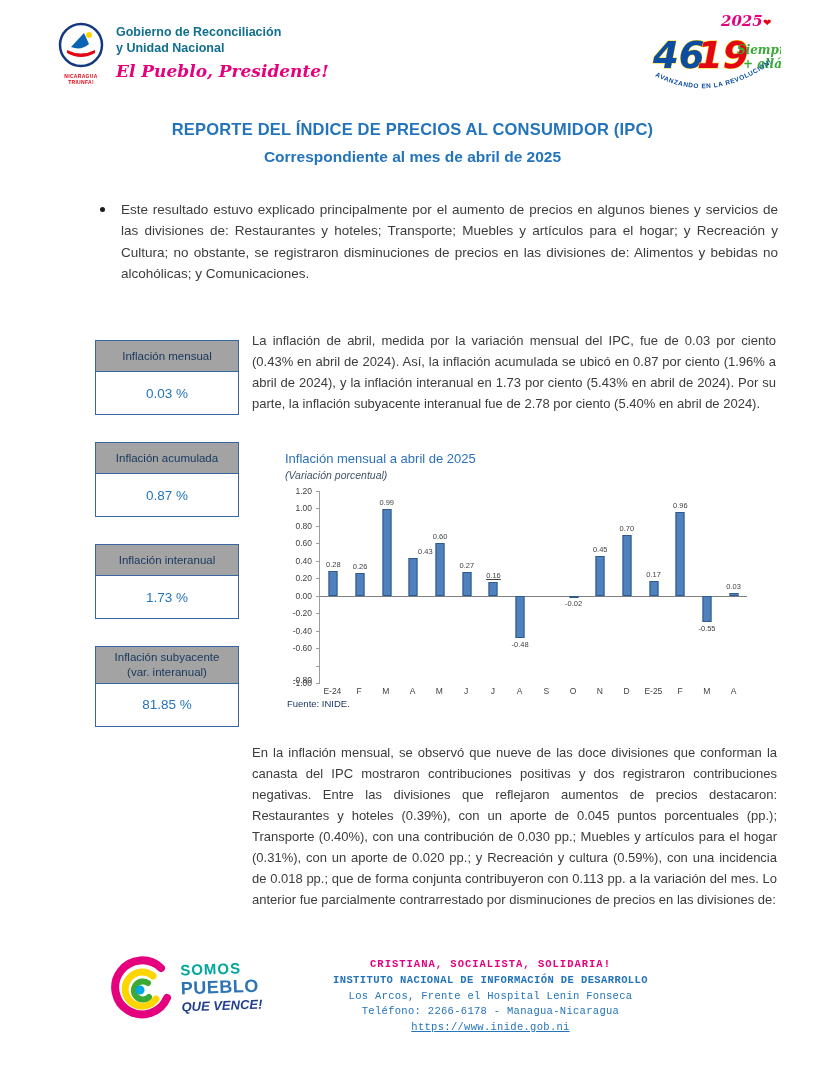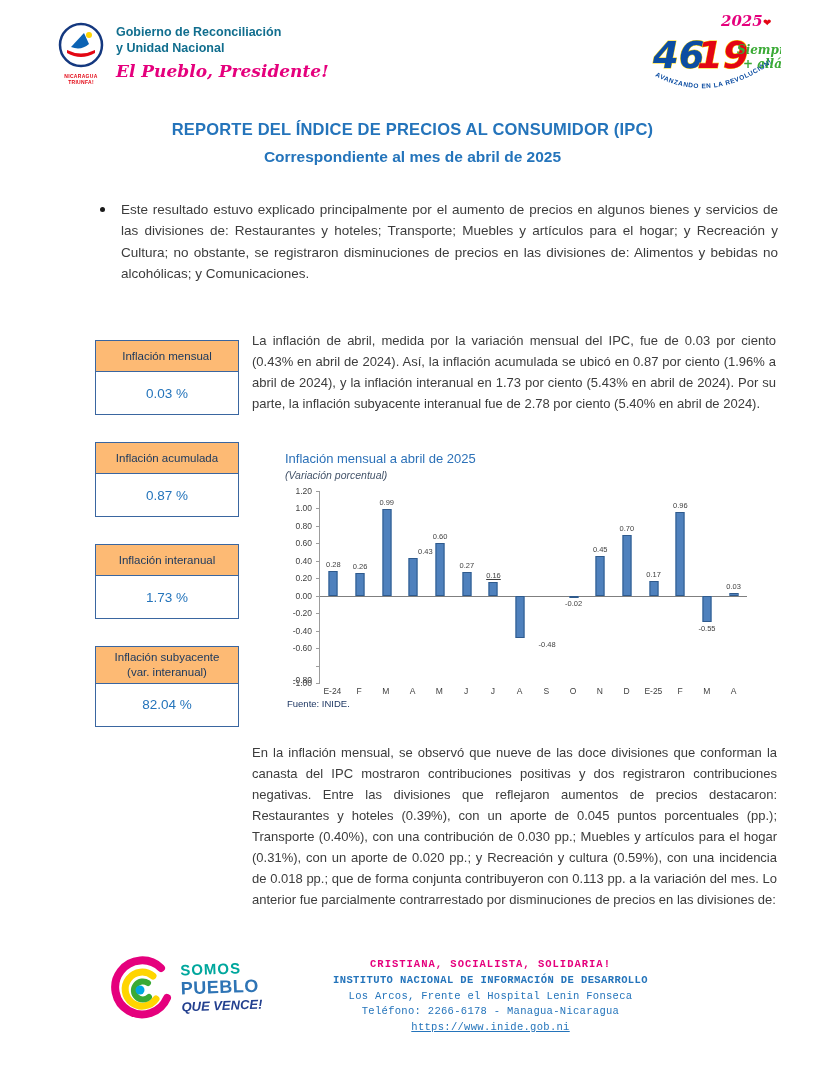--- a/index.html
+++ b/index.html
@@ -35,21 +35,21 @@
 
   
   .bullets { position:absolute; top:199px; left:100px; width:678px; }
   .bullet { display:flex; gap:16px; margin-bottom:3px; }
   .bullet .dot { flex:none; width:5px; height:5px; border-radius:50%; background:#1a1a1a; margin-top:8px; }
   .bullet p { font-size:13.5px; line-height:1.58; text-align:justify; color:#3c3c3c; }
 
   
   .stat-col { position:absolute; top:340px; left:95px; width:144px; }
   .stat-box { border:1px solid #3a66a0; margin-bottom:27px; background:#fff; }
-  .stat-head { background:#fdba74; border-bottom:1px solid #3a66a0; min-height:31px;
+  .stat-head { background:#a3a3a3; border-bottom:1px solid #3a66a0; min-height:31px;
                display:flex; flex-direction:column; align-items:center; justify-content:center;
                font-size:11.5px; color:#17365d; text-align:center; padding:3px 4px; line-height:1.3; }
   .stat-value { height:42px; display:flex; align-items:center; justify-content:center;
                 font-size:13.5px; color:#2474bb; }
 
   
   .para { position:absolute; font-size:13px; line-height:1.62; text-align:justify; color:#3c3c3c; }
   .para-1 { top:330px; left:252px; width:524px; }
   .para-2 { top:742px; left:252px; width:525px; }
 
@@ -150,21 +150,21 @@
       <div class="stat-head">
           <span>Inflación interanual</span>
         </div>
       <div class="stat-value">1.73 %</div>
     </div>
     <div class="stat-box">
       <div class="stat-head">
         <span>Inflación subyacente</span>
         <span>(var. interanual)</span>
       </div>
-      <div class="stat-value">82.04 %</div>
+      <div class="stat-value">81.85 %</div>
     </div>
   </div>
 
   <p class="para para-1">La inflación de abril, medida por la variación mensual del IPC, fue de 0.03 por ciento (0.43% en abril de 2024). Así, la inflación acumulada se ubicó en 0.87 por ciento (1.96% a abril de 2024), y la inflación interanual en 1.73 por ciento (5.43% en abril de 2024). Por su parte, la inflación subyacente interanual fue de 2.78 por ciento (5.40% en abril de 2024).</p>
 
   <div class="chart">
     <div class="chart-title">Inflación mensual a abril de 2025</div>
     <div class="chart-subtitle">(Variación porcentual)</div>
     <div class="plot-wrap">
       <div class="yaxis" id="yaxis">
@@ -219,21 +219,21 @@
             <div class="slot" style="left: 31.25%; width: 6.25%;">
               <div class="bar" style="height: 23.5636px; top: 81.1636px; background: rgb(79, 129, 189);"></div>
               <div class="barlabel" style="top: 70.1636px;">0.27</div>
             </div>
             <div class="slot" style="left: 37.5%; width: 6.25%;">
               <div class="bar" style="height: 13.9636px; top: 90.7636px; background: rgb(79, 129, 189);"></div>
               <div class="barlabel" style="top: 79.7636px; text-decoration: underline;">0.16</div>
             </div>
             <div class="slot" style="left: 43.75%; width: 6.25%;">
               <div class="bar" style="height: 41.8909px; top: 104.727px; background: rgb(79, 129, 189);"></div>
-              <div class="barlabel" style="top: 148.618px; margin-left: 27px;">-0.48</div>
+              <div class="barlabel" style="top: 148.618px;">-0.48</div>
             </div>
             <div class="slot" style="left: 56.25%; width: 6.25%;">
               <div class="bar" style="height: 1.74545px; top: 104.727px; background: rgb(79, 129, 189);"></div>
               <div class="barlabel" style="top: 108.473px;">-0.02</div>
             </div>
             <div class="slot" style="left: 62.5%; width: 6.25%;">
               <div class="bar" style="height: 39.2727px; top: 65.4545px; background: rgb(79, 129, 189);"></div>
               <div class="barlabel" style="top: 54.4545px;">0.45</div>
             </div>
             <div class="slot" style="left: 68.75%; width: 6.25%;">

